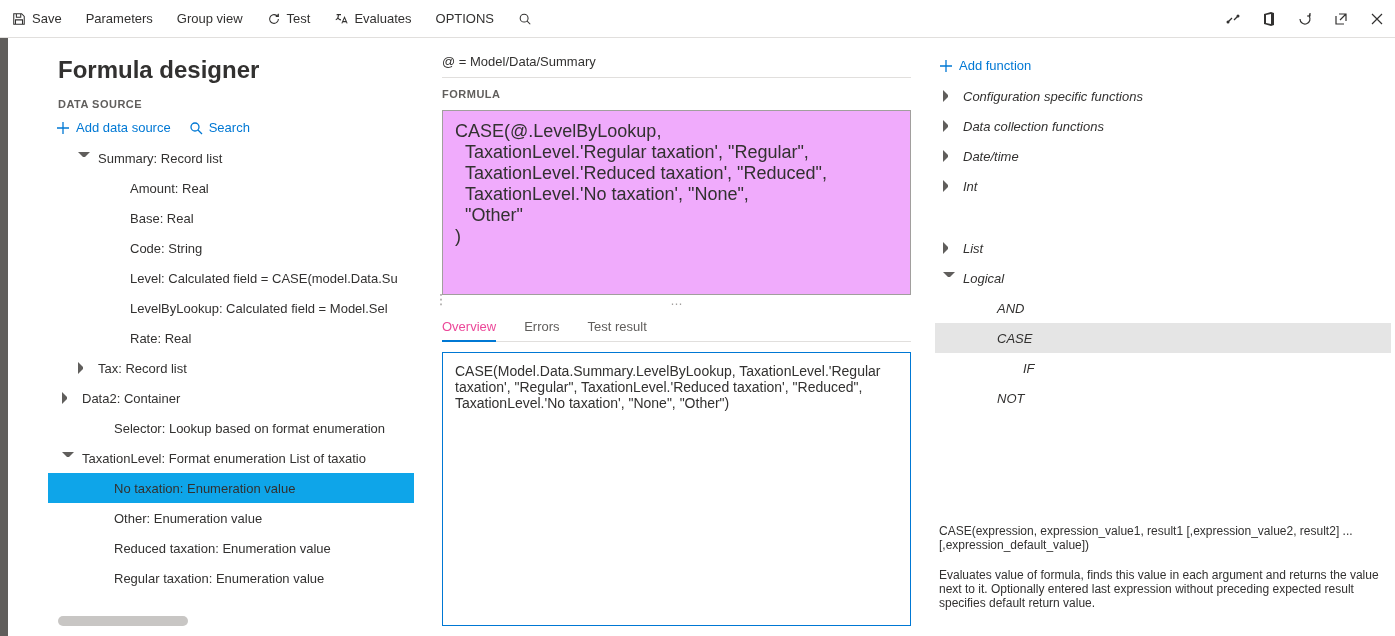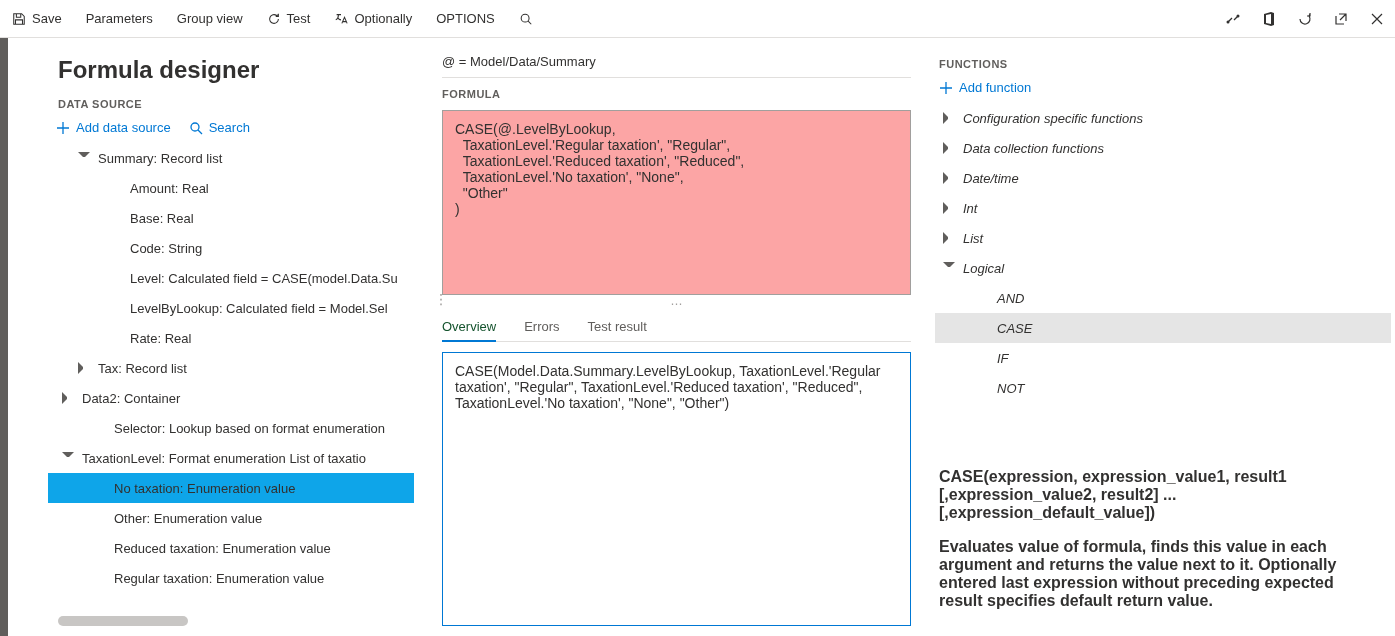--- a/index.html
+++ b/index.html
@@ -29,36 +29,36 @@
   .node { white-space: nowrap; height: 30px; display: flex; align-items: center; padding-left: 4px; cursor: default; }
   .node.selected { background: #0ea5e9; }
   .expander { width: 12px; height: 12px; display: inline-block; margin-right: 8px; }
   .tri-down { border-left: 5px solid transparent; border-right: 5px solid transparent; border-top: 5px solid #605e5c; }
   .tri-right { border-top: 5px solid transparent; border-bottom: 5px solid transparent; border-left: 5px solid #605e5c; }
   .hscroll { height: 10px; background: #c8c6c4; width: 130px; margin-left: 10px; border-radius: 5px; }
   
   
   .center { flex: 1; padding: 0 14px 10px 14px; display: flex; flex-direction: column; overflow: hidden; min-width: 0; }
   .pathline { padding: 16px 0 8px 0; border-bottom: 1px solid #e1dfdd; margin-bottom: 10px; }
-  .formula-box { border: 1px solid #a19f9d; background: #fca5a5; padding: 10px 12px; font-size: 14px; height: 185px; white-space: pre-wrap; }
+  .formula-box { border: 1px solid #a19f9d; background: #f0abfc; padding: 10px 12px; font-size: 18px; height: 185px; white-space: pre-wrap; }
   .grip { text-align: center; color: #a19f9d; font-size: 12px; padding: 2px 0; position: relative; }
   .grip::before { content:"⋮"; position:absolute; left:-8px; top:-4px; color:#a19f9d; font-size:14px; }
   .tabs { display: flex; gap: 28px; border-bottom: 1px solid #e1dfdd; margin-bottom: 10px; }
   .tab { padding: 6px 0; color: #605e5c; cursor: pointer; }
-  .tab.active { color: #14532d; border-bottom: 2px solid #0078d4; margin-bottom: -1px; }
+  .tab.active { color: #ec4899; border-bottom: 2px solid #0078d4; margin-bottom: -1px; }
   .result-box { flex: 1; border: 1px solid #0078d4; padding: 10px 12px; font-size: 14px; }
   
   
   .right { width: 470px; padding: 20px 4px 10px 10px; display: flex; flex-direction: column; overflow: hidden; }
   .rtree { flex: 1; overflow-y: auto; font-style: italic; }
   .rtree::-webkit-scrollbar { width: 13px; }
   .rtree::-webkit-scrollbar-thumb { background: #c8c6c4; border-radius: 6px; }
   .fnode { height: 30px; display: flex; align-items: center; cursor: default; }
   .fnode.selected { background: #e5e5e5; }
-  .fdesc { padding: 12px 12px 0 4px; font-size: 16px; font-weight: bold; }
+  .fdesc { padding: 12px 12px 0 4px; font-size: 12px; }
   .fdesc p { margin: 0 0 16px 0; }
   
   svg { display: block; }
 </style>
 </head>
 <body>
 
 <div class="toolbar">
   <div class="tb-item">
     <span class="tb-icon">
@@ -81,21 +81,21 @@
         </svg>
       </span>
     <span>Test</span>
   </div>
   <div class="tb-item">
     <span class="tb-icon">
         <svg viewBox="0 0 16 16">
           <path fill="none" stroke="#323130" stroke-width="1.2" d="M3 3h5M5 3v1c0 2-1 4-3 5M4 6c1 2 3 3 4 3M9 13l3-7 3 7M10 11h4"></path>
         </svg>
       </span>
-    <span>Optionally</span>
+    <span>Evaluates</span>
   </div>
   <div class="tb-item">
       <span>OPTIONS</span>
     </div>
   <div class="tb-item">
     <span class="tb-icon">
         <svg viewBox="0 0 16 16">
           <circle cx="7" cy="7" r="4.5" fill="none" stroke="#323130" stroke-width="1.2"></circle>
           <line x1="10.5" y1="10.5" x2="14" y2="14" stroke="#323130" stroke-width="1.2"></line>
         </svg>
@@ -230,21 +230,20 @@
     <div class="grip">⋯</div>
     <div class="tabs">
       <div class="tab active">Overview</div>
       <div class="tab">Errors</div>
       <div class="tab">Test result</div>
     </div>
     <div class="result-box">CASE(Model.Data.Summary.LevelByLookup, TaxationLevel.'Regular taxation', "Regular", TaxationLevel.'Reduced taxation', "Reduced", TaxationLevel.'No taxation', "None", "Other")</div>
   </div>
 
   <div class="right">
-    <div class="section-label" style="margin-left:4px">FUNCTIONS</div>
     <div class="linkbar" style="margin-left:4px">
       <span class="linkbtn">
         <svg width="14" height="14" viewBox="0 0 14 14">
             <path stroke="#0078d4" stroke-width="1.3" d="M7 1v12M1 7h12"></path>
           </svg>
         <span>Add function</span>
       </span>
     </div>
     <div class="rtree" id="right-tree">
         <div class="fnode" style="padding-left: 8px;">
@@ -256,37 +255,37 @@
           <span>Data collection functions</span>
         </div>
         <div class="fnode" style="padding-left: 8px;">
           <span class="expander tri-right"></span>
           <span>Date/time</span>
         </div>
         <div class="fnode" style="padding-left: 8px;">
           <span class="expander tri-right"></span>
           <span>Int</span>
         </div>
-        <div class="fnode" style="padding-left: 8px;">
+        <div class="fnode" style="padding-left: 8px; margin-top: 32px;">
           <span class="expander tri-right"></span>
           <span>List</span>
         </div>
         <div class="fnode" style="padding-left: 8px;">
           <span class="expander tri-down"></span>
           <span>Logical</span>
         </div>
         <div class="fnode" style="padding-left: 42px;">
           <span class="expander"></span>
           <span>AND</span>
         </div>
         <div class="fnode selected" style="padding-left: 42px;">
           <span class="expander"></span>
           <span>CASE</span>
         </div>
-        <div class="fnode" style="padding-left: 42px;">
+        <div class="fnode" style="padding-left: 42px; gap: 26px;">
           <span class="expander"></span>
           <span>IF</span>
         </div>
         <div class="fnode" style="padding-left: 42px;">
           <span class="expander"></span>
           <span>NOT</span>
         </div>
       </div>
     <div class="fdesc">
       <p>CASE(expression, expression_value1, result1 [,expression_value2, result2] ... [,expression_default_value])</p>

